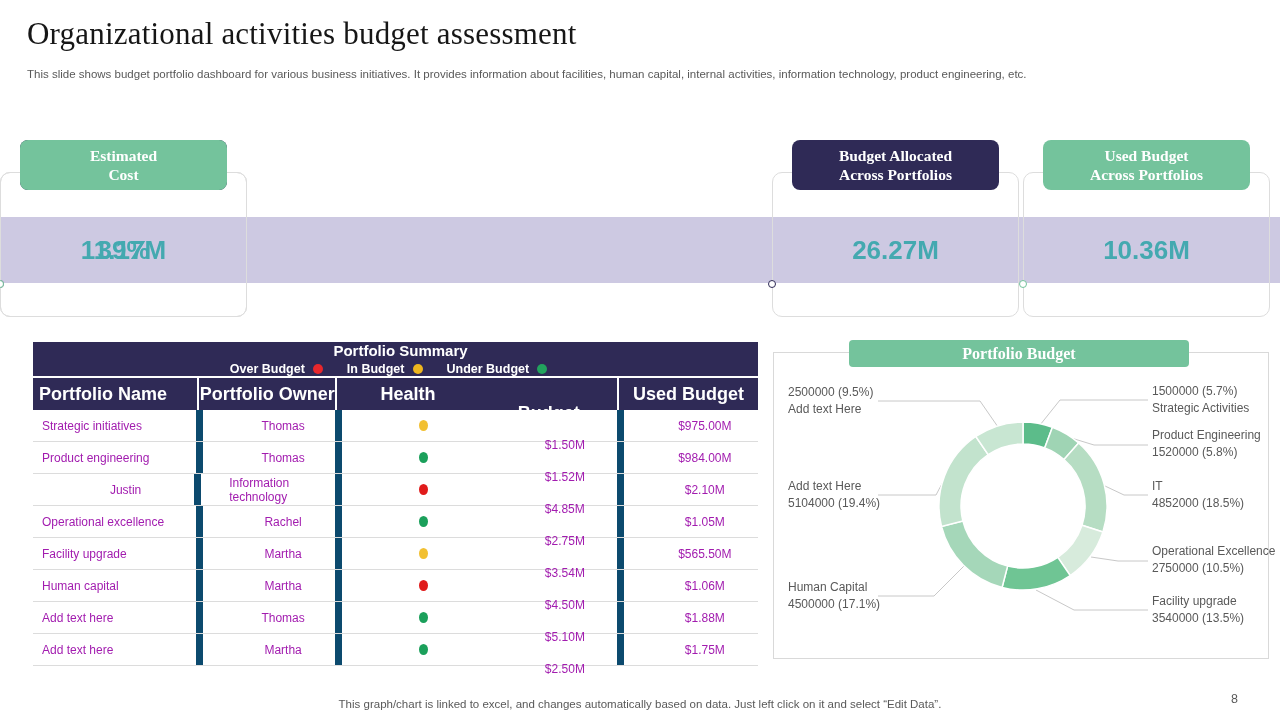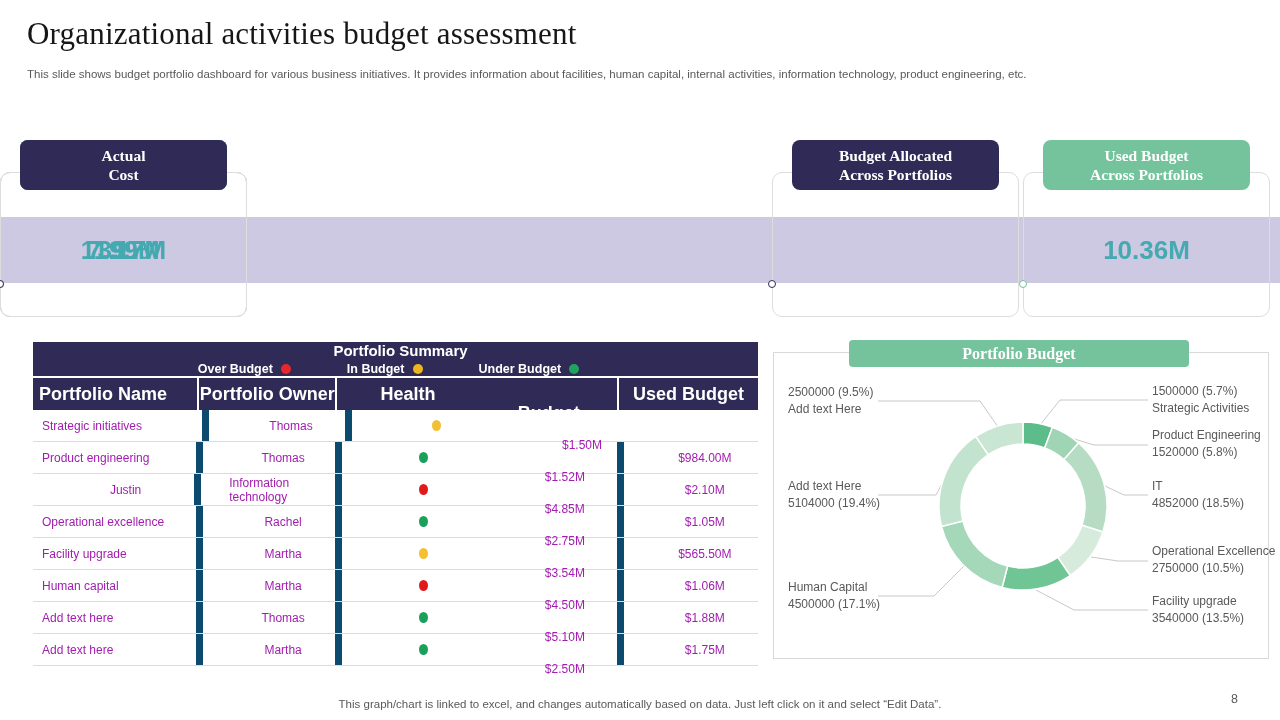--- a/index.html
+++ b/index.html
@@ -31,21 +31,21 @@
   .dot-marker{position:absolute;left:-5px;top:107px;width:8px;height:8px;border-radius:50%;
               background:#fff;box-sizing:border-box;}
   .marker-navy{border:1.5px solid #2f2a56;}
   .marker-green{border:1.5px solid #74c39c;}
 
   
   .ptable{position:absolute;left:33px;top:342px;width:725px;font-size:12px;}
   .trowA{display:flex;align-items:center;background:#2f2a56;color:#fff;height:34px;
          border-bottom:2px solid #fff;flex-direction:column;}
   .ptitle{font-size:15px;font-weight:bold;padding-left:10px;flex:1;}
-  .legend{display:flex;align-items:center;gap:56px;padding-right:14px;}
+  .legend{display:flex;align-items:center;gap:24px;padding-right:14px;}
   .litem{display:flex;align-items:center;gap:8px;font-weight:bold;font-size:12.5px;}
   .ldot{width:10px;height:10px;border-radius:50%;display:inline-block;}
   .thead{display:flex;background:#2f2a56;color:#fff;height:32px;font-weight:bold;font-size:18px;}
   .thcell{display:flex;align-items:center;justify-content:center;box-sizing:border-box;}
   .thcell + .thcell{border-left:2px solid #fff;}
   .trow{display:flex;height:31px;border-bottom:1px solid #dcdcdc;background:#fff;}
   .tcell{display:flex;align-items:center;justify-content:center;box-sizing:border-box;
          color:#a21caf;font-size:12px;}
   .tcell + .tcell{border-left:7px solid #0c4a6e;padding-left:28px;}
   .left{justify-content:flex-start;padding-left:9px;}
@@ -80,45 +80,40 @@
 <div class="page">
 
   <div class="title">Organizational activities budget assessment</div>
   <div class="subtitle">This slide shows budget portfolio dashboard for various business initiatives. It provides information about facilities, human capital, internal activities, information technology, product engineering, etc.</div>
 
   <div class="band"></div>
 
   <div class="kpi-card">
     <div class="kpi-badge badge-navy">Budget Allocated
 Across Portfolios</div>
+    <div class="kpi-value">26.27M</div>
     <div class="dot-marker marker-navy"></div>
   </div>
   <div class="kpi-card">
     <div class="kpi-badge badge-green">Used Budget
 Across Portfolios</div>
     <div class="kpi-value">10.36M</div>
     <div class="dot-marker marker-green"></div>
   </div>
   <div class="kpi-card">
     <div class="kpi-badge badge-navy">Used Budget
 Percentage</div>
     <div class="kpi-value">39%</div>
     <div class="dot-marker marker-navy"></div>
   </div>
   <div class="kpi-card">
     <div class="kpi-badge badge-green">Estimated
 Cost</div>
     <div class="kpi-value">11.17M</div>
     <div class="dot-marker marker-green"></div>
-  </div>
-  <div class="kpi-card">
-    <div class="kpi-badge badge-navy">Actual
-Cost</div>
-    <div class="kpi-value">7.99M</div>
-    <div class="dot-marker marker-navy"></div>
   </div>
 
   <div class="ptable">
     <div class="trowA">
       <div class="ptitle">Portfolio Summary</div>
       <div class="legend">
         <div class="litem">
           <span>Over Budget</span>
           <span class="ldot" style="background: rgb(232, 39, 44);"></span>
         </div>
@@ -140,20 +135,21 @@
       <div class="thcell thc-used">Used Budget</div>
     </div>
     <div>
         <div class="trow">
           <div class="tcell c-name left">Strategic initiatives</div>
           <div class="tcell c-owner">Thomas</div>
           <div class="tcell c-health">
             <span class="hdot" style="background: rgb(242, 192, 50);"></span>
           </div>
           <div class="tcell c-budget">$1.50M</div>
+          <div class="tcell c-used">$975.00M</div>
         </div>
         <div class="trow">
           <div class="tcell c-name left">Product engineering</div>
           <div class="tcell c-owner">Thomas</div>
           <div class="tcell c-health">
             <span class="hdot" style="background: rgb(27, 160, 91);"></span>
           </div>
           <div class="tcell c-budget">$1.52M</div>
           <div class="tcell c-used">$984.00M</div>
         </div>

